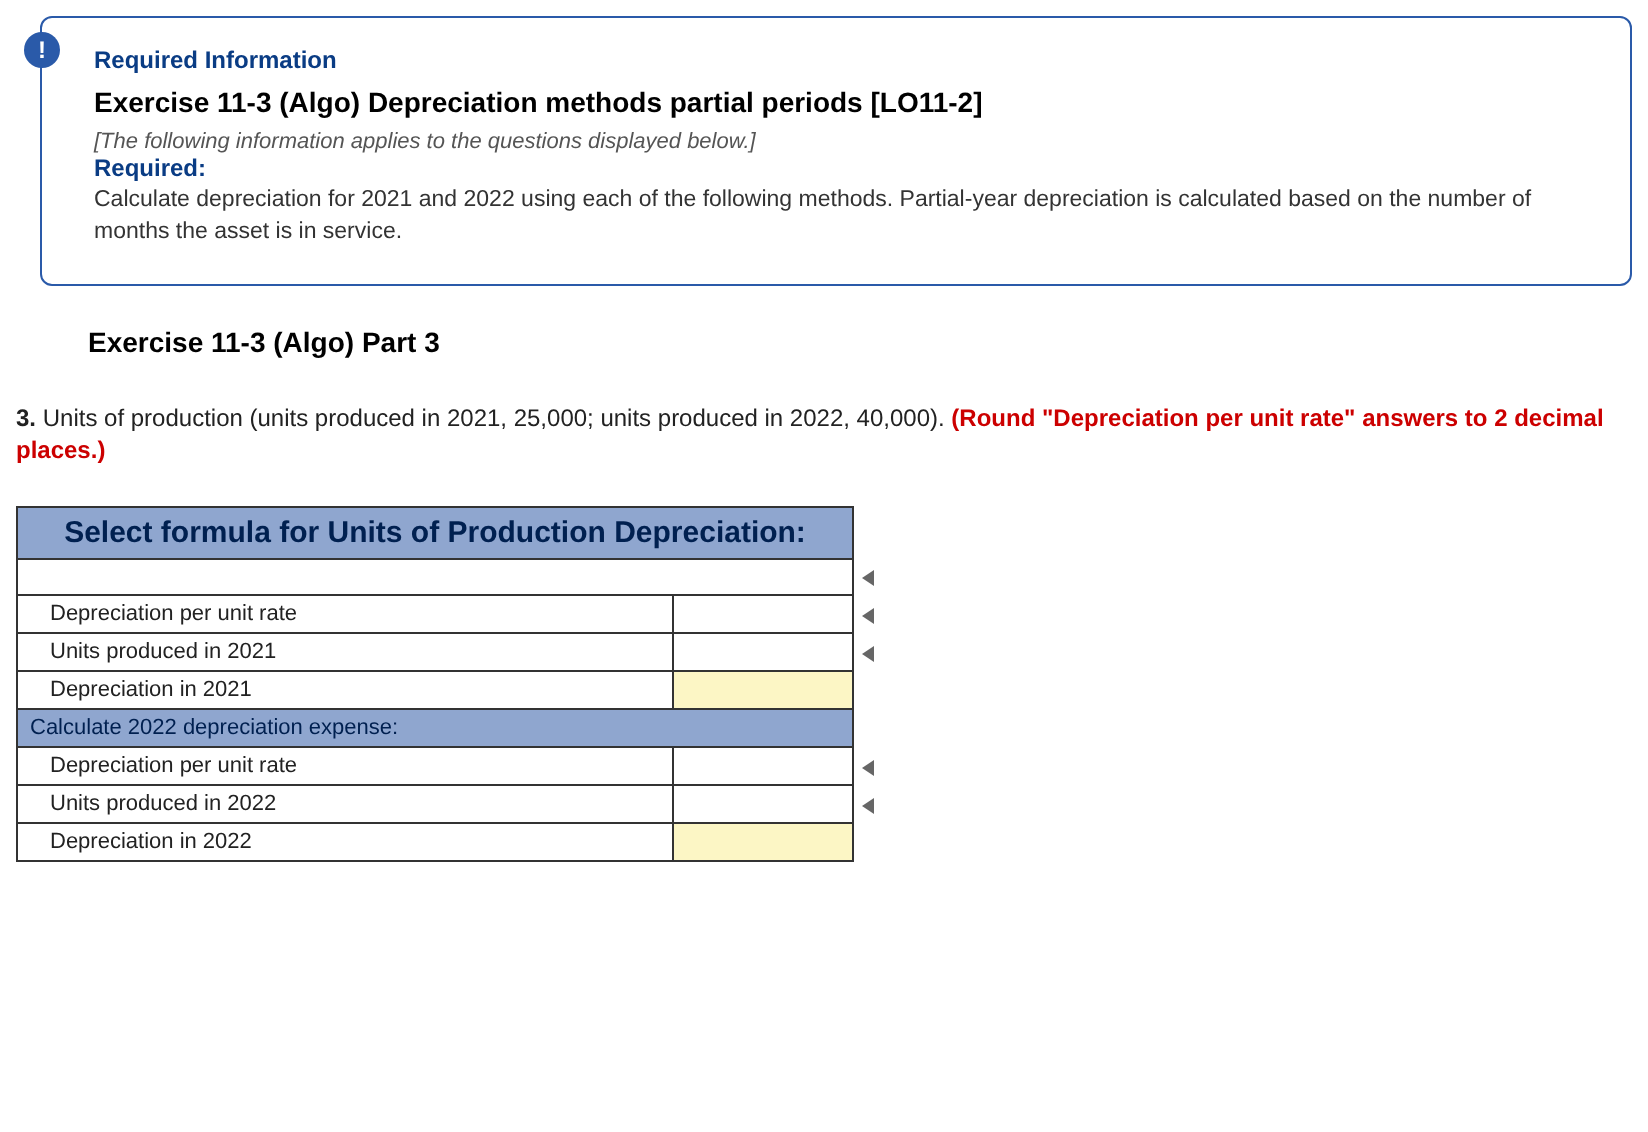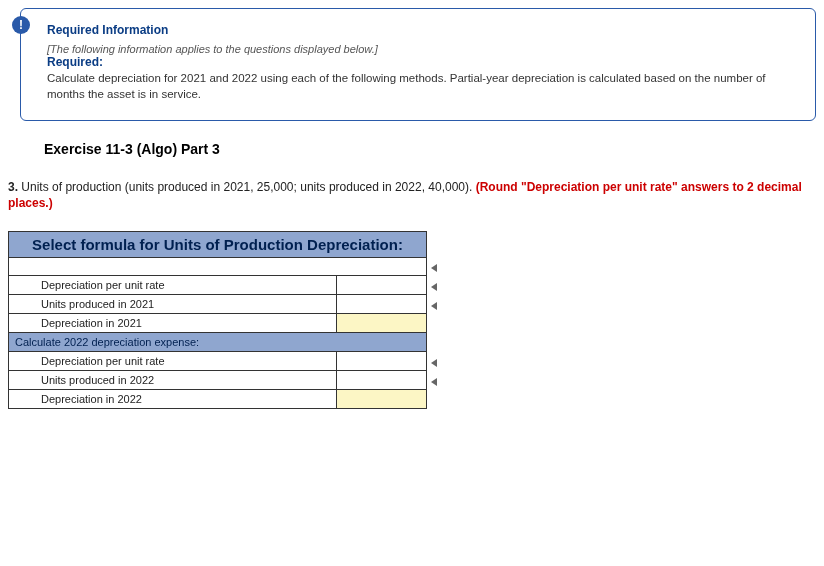--- a/index.html
+++ b/index.html
@@ -104,21 +104,21 @@
     border: 1px solid #333;
     padding: 3px 6px;
     font-size: 11px;
     color: #002050;
   }
   table.calc td.label {
     border: 1px solid #333;
     padding: 3px 6px;
     background: #fff;
   }
-  table.calc td.indent { padding-left: 32px; }
+  table.calc td.indent { padding-left: 16px; }
   table.calc td.input-cell {
     border: 1px solid #333;
     background: #fff;
     width: 90px;
     padding: 1px;
   }
   table.calc td.input-cell.yellow { background: #fcf6c5; }
   table.calc td.input-cell input {
     width: 100%;
     border: none;
@@ -142,20 +142,21 @@
     border: none;
   }
 </style>
 </head>
 <body>
 
 <div class="panel-wrap">
   <div class="badge-icon">!</div>
   <div class="info-panel">
     <div class="req-info-heading">Required Information</div>
+    <div class="exercise-title">Exercise 11-3 (Algo) Depreciation methods partial periods [LO11-2]</div>
     <div class="applies-note">[The following information applies to the questions displayed below.]</div>
     <div class="required-label">Required:</div>
     <div class="body-para" style="margin-bottom:0">Calculate depreciation for 2021 and 2022 using each of the following methods. Partial-year depreciation is calculated based on the number of months the asset is in service.</div>
   </div>
 </div>
 
 <div class="part-heading">Exercise 11-3 (Algo) Part 3</div>
 
 <div class="question-line">
   <b class="num">3.</b>

